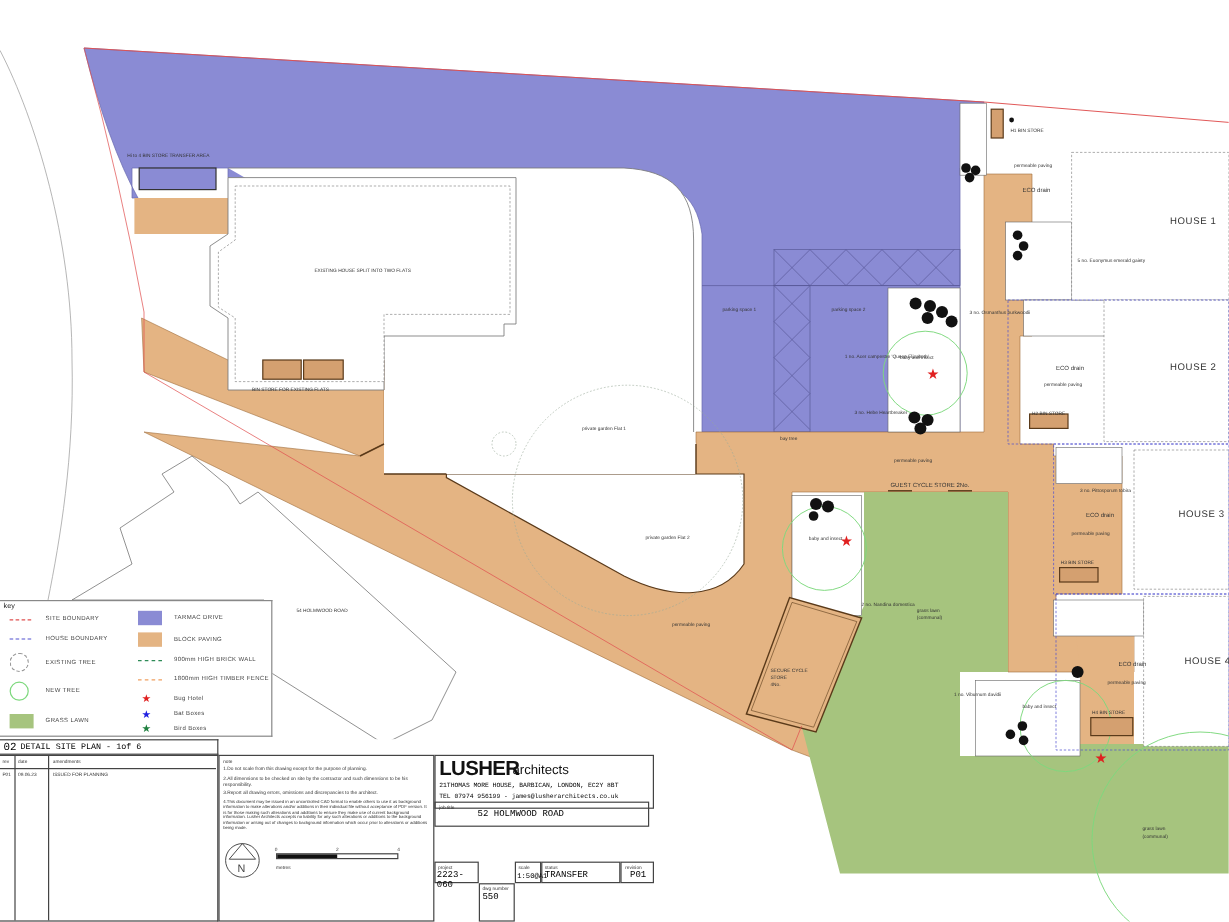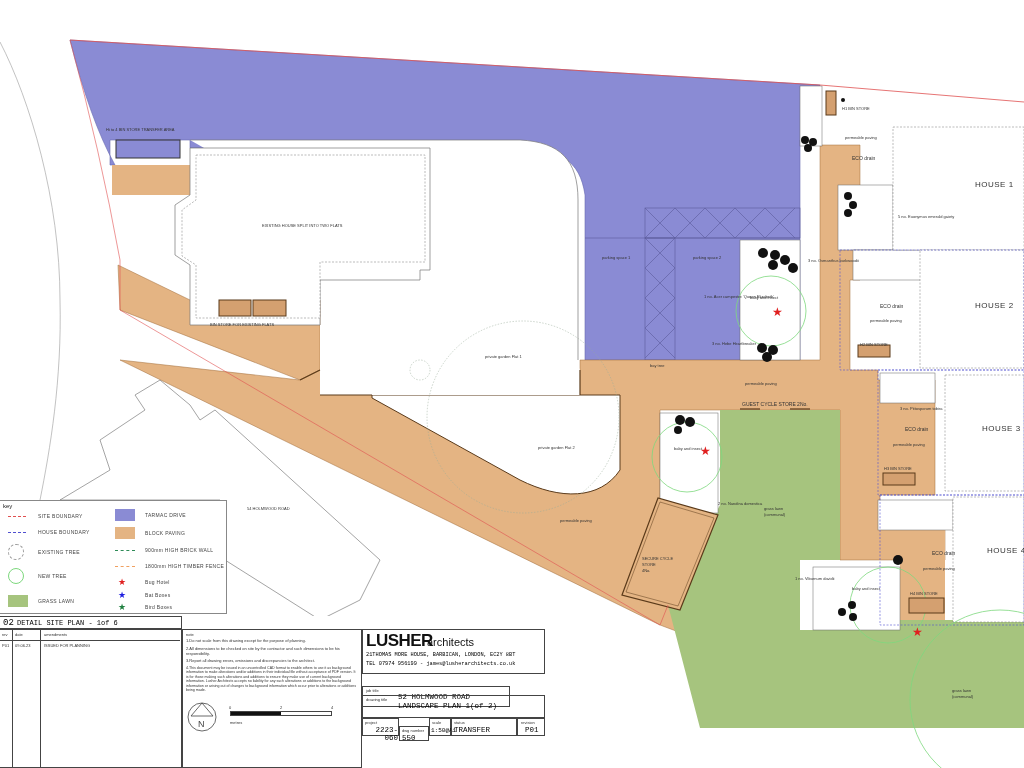--- a/index.html
+++ b/index.html
@@ -285,35 +285,31 @@
     <span class="tiny" style="position:absolute;left:47px;top:90px;">metres</span>
   </div>
 
   <div class="cell" style="left:362px;top:13px;width:183px;height:45px;">
     <span style="position:absolute;left:3px;top:1px;font-size:17px;font-weight:bold;color:#111;letter-spacing:-0.5px;">LUSHER</span>
     <span style="position:absolute;left:64px;top:6px;font-size:11px;color:#111;">architects</span>
     <span class="mono" style="position:absolute;left:3px;top:22px;font-size:5.3px;white-space:nowrap;">21THOMAS MORE HOUSE, BARBICAN, LONDON, EC2Y 8BT</span>
     <span class="mono" style="position:absolute;left:3px;top:31px;font-size:5.3px;white-space:nowrap;">TEL 07974 956199 - james@lusherarchitects.co.uk</span>
   </div>
 
-  <div class="cell" style="left:362px;top:70px;width:148px;height:21px;">
+  <div class="cell" style="left:362px;top:52px;width:179px;height:21px;">
     <span class="tiny" style="position:absolute;left:3px;top:1px;">job title</span>
     <span class="mono" style="position:absolute;left:35px;top:6px;font-size:7.5px;">52 HOLMWOOD ROAD</span>
   </div>
 
-  <div class="cell" style="left:362px;top:79px;width:183px;height:23px;">
-    <span class="tiny" style="position:absolute;left:3px;top:1px;">drawing title</span>
-    <span class="mono" style="position:absolute;left:35px;top:6px;font-size:7.5px;">LANDSCAPE PLAN 1(of 2)</span>
-  </div>
-
-  <div class="cell" style="left:362px;top:102px;width:37px;height:18px;text-align:right;">
+
+  <div class="cell" style="left:362px;top:102px;width:37px;height:18px;">
     <span class="tiny" style="position:absolute;left:2px;top:1px;">project</span>
     <span class="mono" style="position:absolute;left:1px;top:7px;font-size:7.5px;">2223-060</span>
   </div>
-  <div class="cell" style="left:399px;top:110px;width:30px;height:15px;">
+  <div class="cell" style="left:399px;top:120px;width:30px;height:32px;">
     <span class="tiny" style="position:absolute;left:2px;top:1px;">dwg number</span>
     <span class="mono" style="position:absolute;left:2px;top:7px;font-size:7.5px;">550</span>
   </div>
   <div class="cell" style="left:429px;top:102px;width:22px;height:18px;">
     <span class="tiny" style="position:absolute;left:2px;top:1px;">scale</span>
     <span class="mono" style="position:absolute;left:1px;top:8px;font-size:6px;">1:50@A1</span>
   </div>
   <div class="cell" style="left:451px;top:102px;width:66px;height:18px;">
     <span class="tiny" style="position:absolute;left:2px;top:1px;">status</span>
     <span class="mono" style="position:absolute;left:2px;top:7px;font-size:7.5px;">TRANSFER</span>

